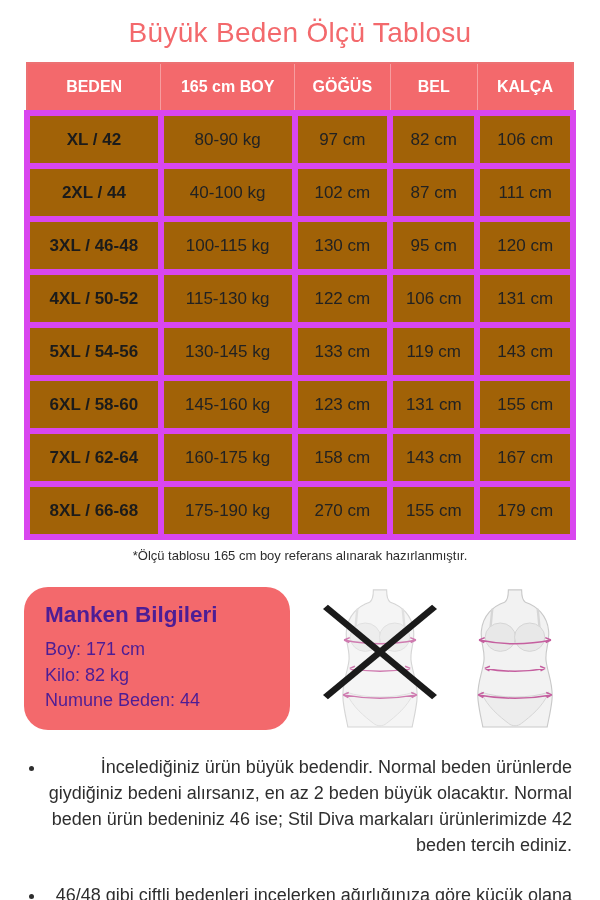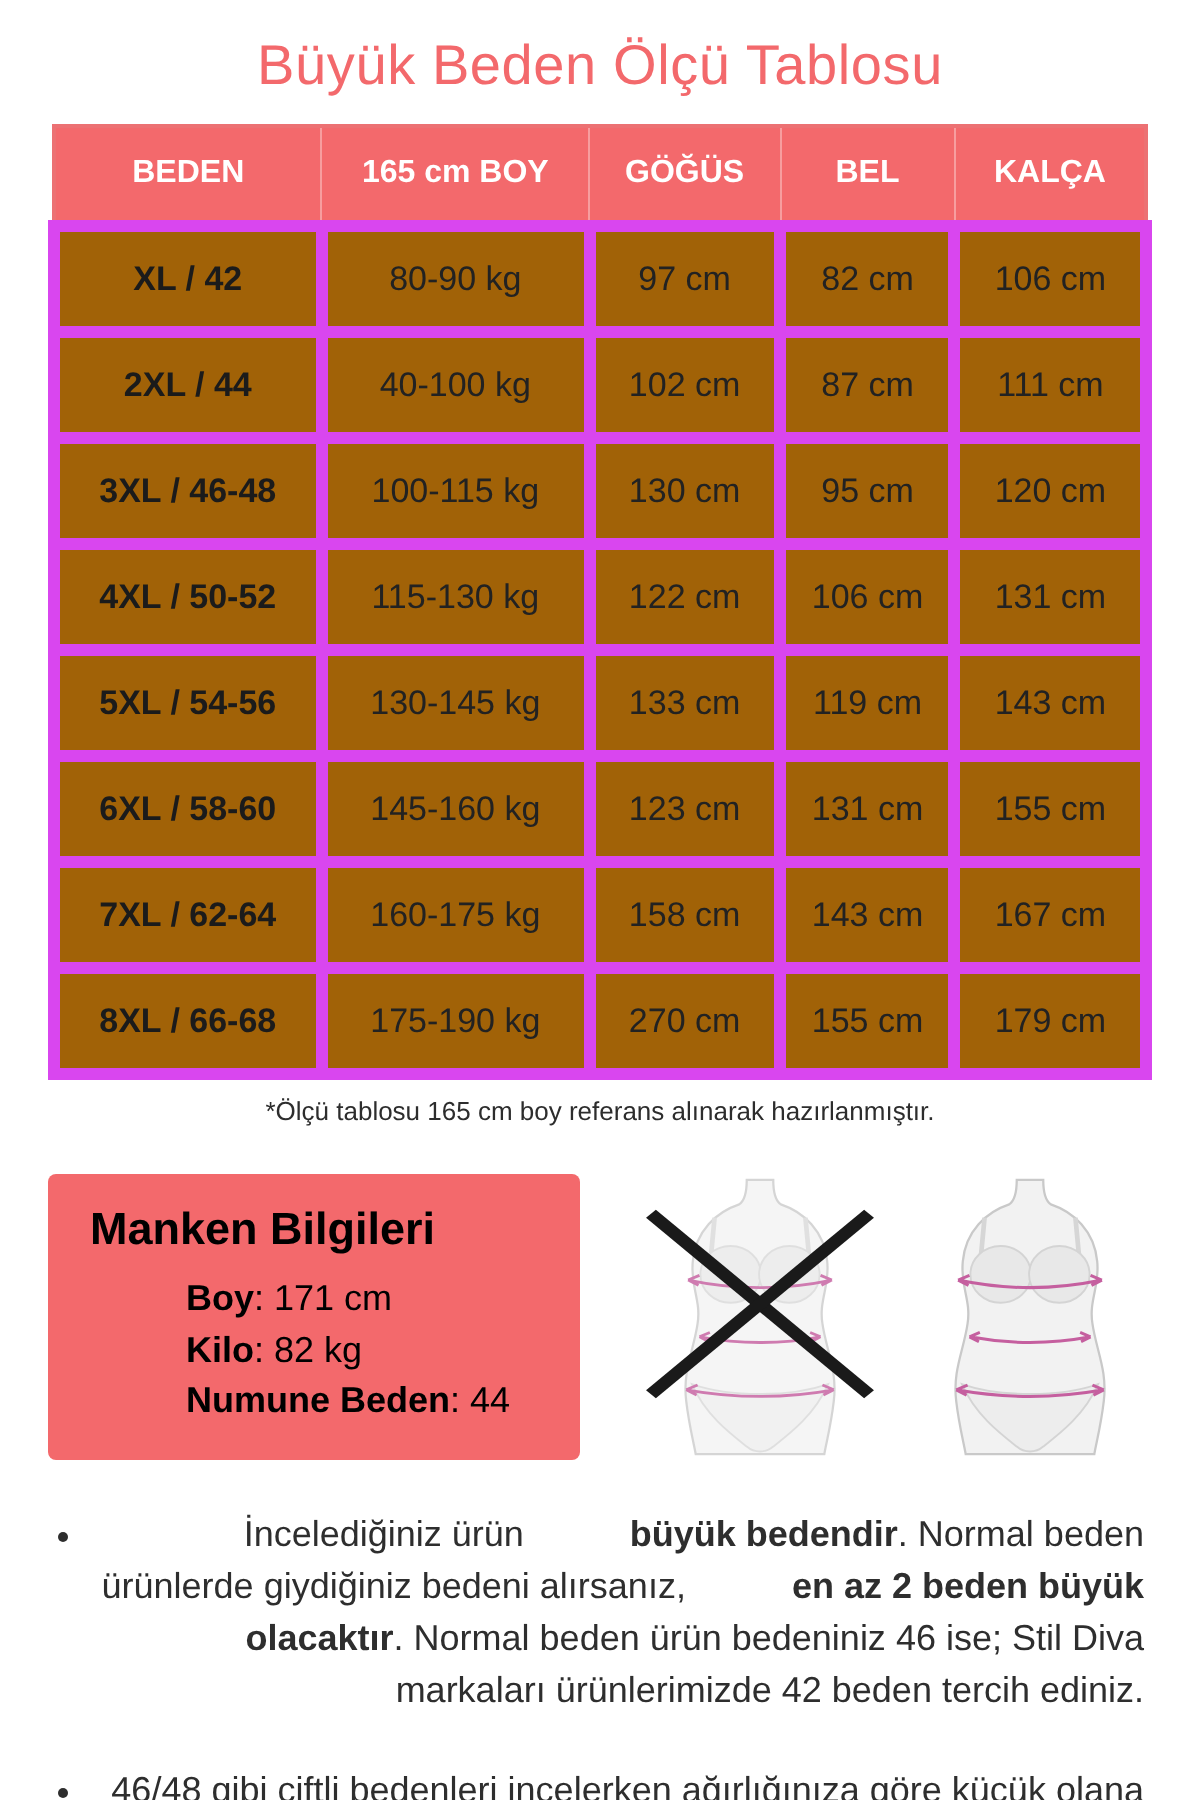--- a/index.html
+++ b/index.html
@@ -68,31 +68,31 @@
 
   
   .info-row {
     margin: 24px 24px 0 24px;
     display: flex;
     align-items: center;
   }
   .model-box {
     width: 224px;
     background: #f3696c;
-    border-radius: 4px;
+    border-radius: 24px;
     padding: 15px 21px 16px;
-    color: #000000;
+    color: #4c1d95;
   }
   .model-title {
     font-size: 22.5px;
     font-weight: 700;
     margin-bottom: 9px;
   }
   .model-line { font-size: 18px; line-height: 1.42; }
-  .b { font-weight: 700; margin-left: 48px; }
+  .b { font-weight: 400; }
 
   .figures {
     margin-left: auto;
     display: flex;
     align-items: center;
     gap: 28px;
     padding-right: 4px;
   }
   .figure-wrap { position: relative; }
   .body-svg { display: block; }

